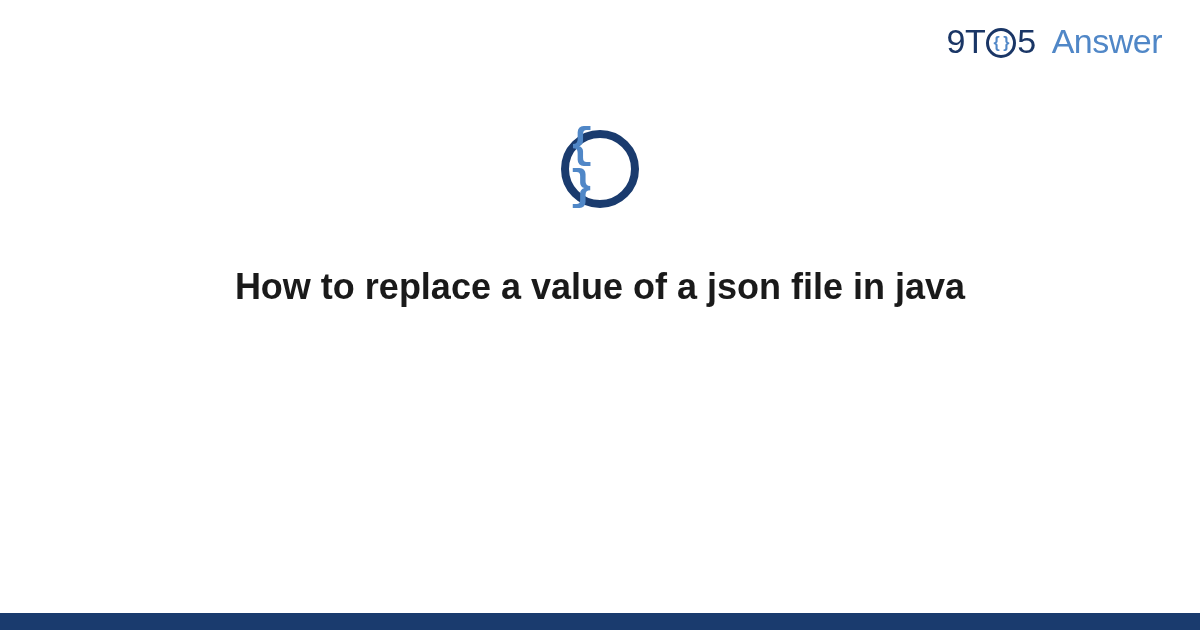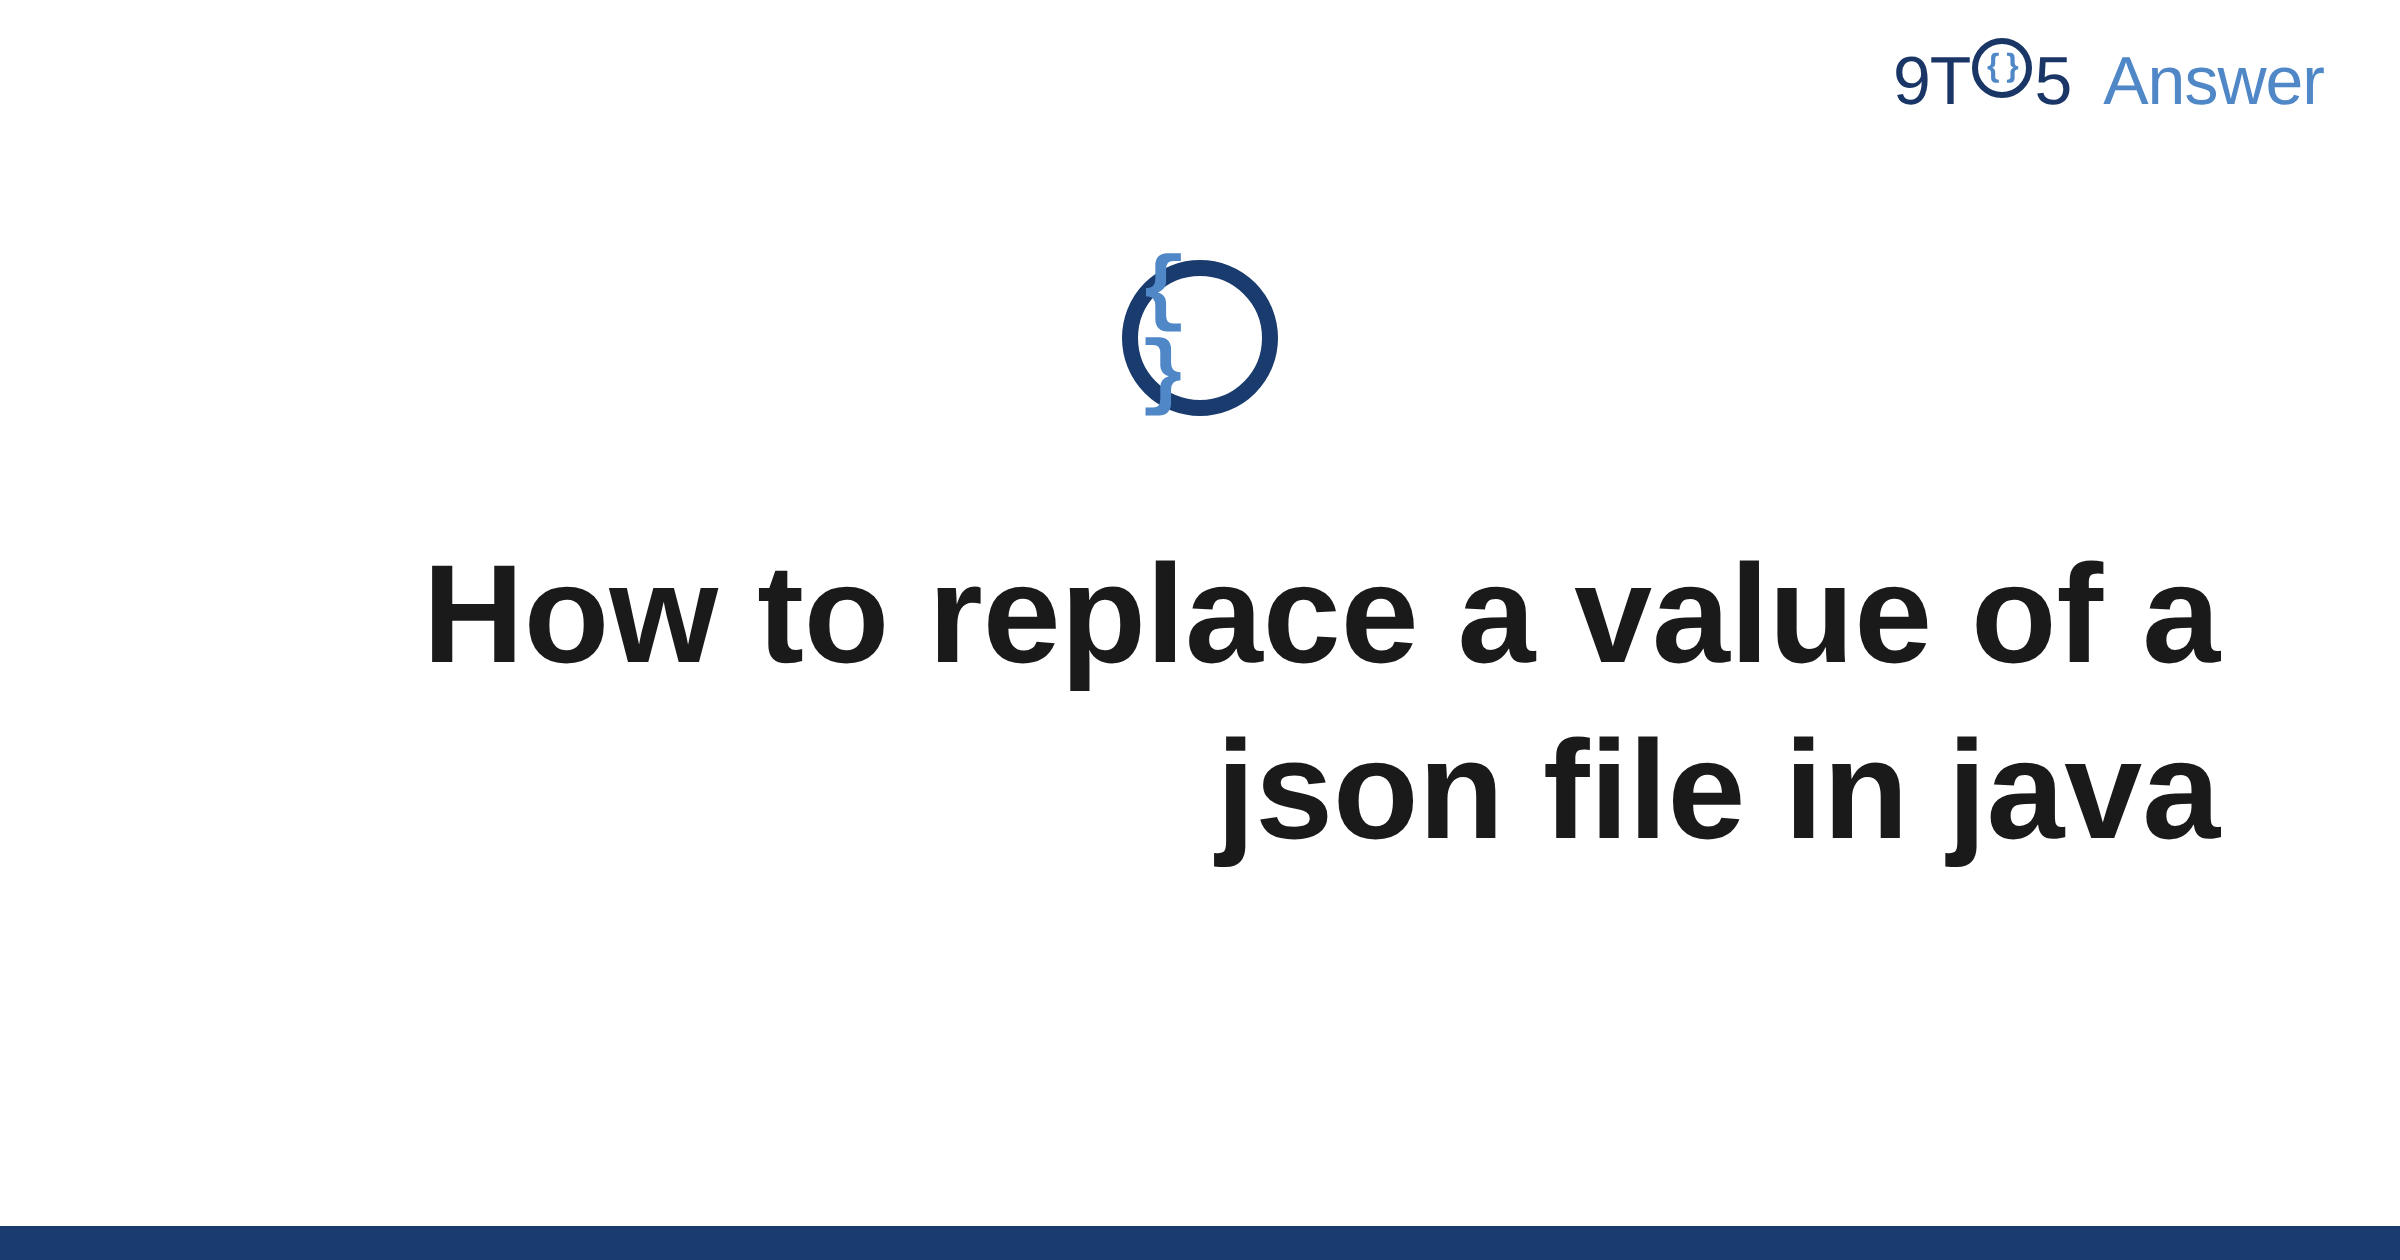--- a/index.html
+++ b/index.html
@@ -15,21 +15,21 @@
       background: #ffffff;
       position: relative;
       overflow: hidden;
     }
 
     .header {
       position: absolute;
       top: 22px;
       right: 38px;
       display: flex;
-      align-items: flex-start;
+      align-items: flex-end;
       font-size: 34px;
       font-weight: 400;
       letter-spacing: -0.5px;
     }
 
     .logo-9t {
       color: #1a3666;
       font-weight: 500;
     }
 
@@ -94,24 +94,24 @@
       font-size: 42px;
       font-weight: bold;
       line-height: 1;
       letter-spacing: 2px;
       font-family: 'Courier New', monospace;
       position: relative;
       top: -2px;
     }
 
     .title {
-      font-size: 70px;
+      font-size: 36px;
       font-weight: bold;
       color: #1a1a1a;
-      text-align: right;
+      text-align: left;
       line-height: 1.25;
       max-width: 1020px;
     }
 
     .footer-bar {
       position: absolute;
       bottom: 0;
       left: 0;
       right: 0;
       height: 17px;

